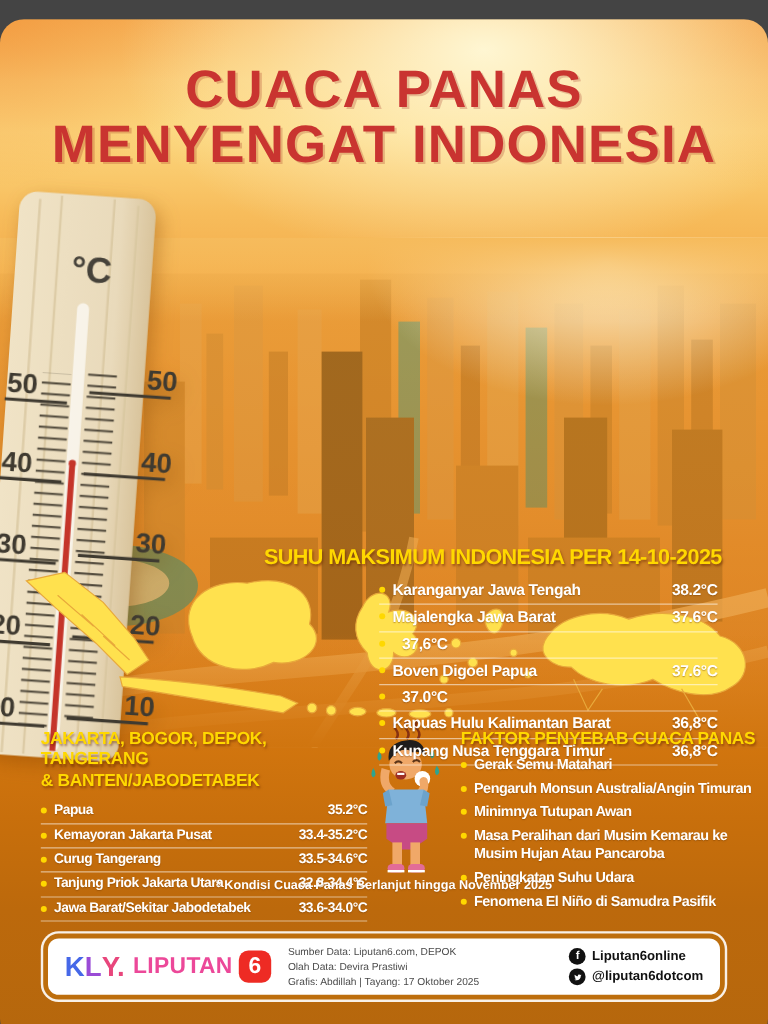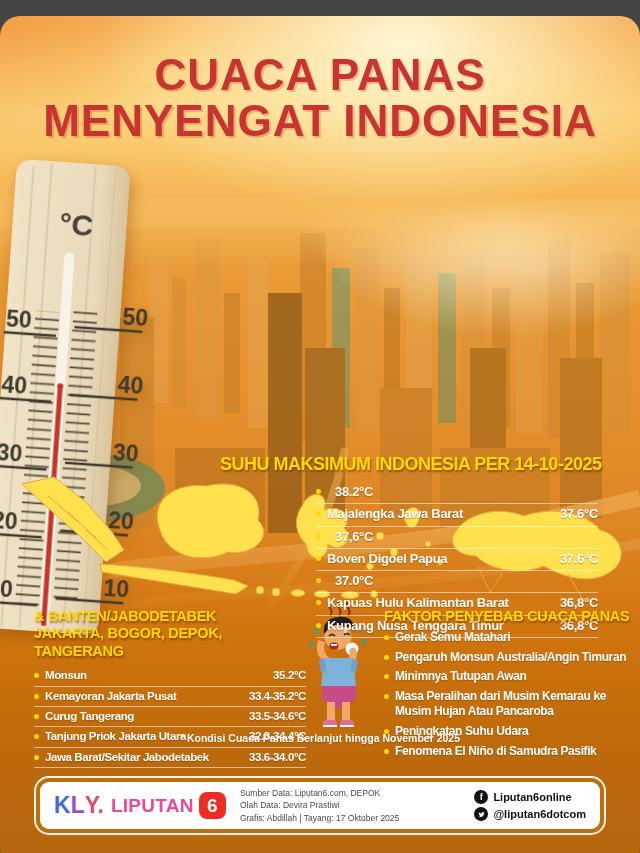--- a/index.html
+++ b/index.html
@@ -218,20 +218,21 @@
       <path d="M446,60 C458,38 492,32 516,42 C544,32 578,38 592,56 C616,62 620,88 602,98 C582,112 552,102 536,92 C512,102 482,96 468,82 C452,82 440,72 446,60 Z"></path>
       <path d="M470,92 L482,118 L494,100 M560,100 L574,124" stroke="#E8A93B" fill="none"></path>
     </g>
   </svg>
 
   <div class="suhu">
     <div class="sec-h">SUHU MAKSIMUM INDONESIA PER 14-10-2025</div>
     <div class="rows">
       <div class="t-row">
           <span class="dot"></span>
+          <span class="lbl">Karanganyar Jawa Tengah</span>
           <span class="val">38.2°C</span>
         </div>
       <div class="t-row">
           <span class="dot"></span>
           <span class="lbl">Majalengka Jawa Barat</span>
           <span class="val">37.6°C</span>
         </div>
       <div class="t-row">
           <span class="dot"></span>
           <span class="val">37,6°C</span>
@@ -253,27 +254,27 @@
       <div class="t-row">
           <span class="dot"></span>
           <span class="lbl">Kupang Nusa Tenggara Timur</span>
           <span class="val">36,8°C</span>
         </div>
     </div>
   </div>
 
   <div class="jabo">
     <div class="sec-h">
+      <div>JAKARTA, BOGOR, DEPOK, TANGERANG</div>
       <div>&amp; BANTEN/JABODETABEK</div>
-      <div>JAKARTA, BOGOR, DEPOK, TANGERANG</div>
     </div>
     <div class="rows">
       <div class="t-row">
           <span class="dot"></span>
-          <span class="lbl">Monsun</span>
+          <span class="lbl">Papua</span>
           <span class="val">35.2°C</span>
         </div>
       <div class="t-row">
           <span class="dot"></span>
           <span class="lbl">Kemayoran Jakarta Pusat</span>
           <span class="val">33.4-35.2°C</span>
         </div>
       <div class="t-row">
           <span class="dot"></span>
           <span class="lbl">Curug Tangerang</span>

